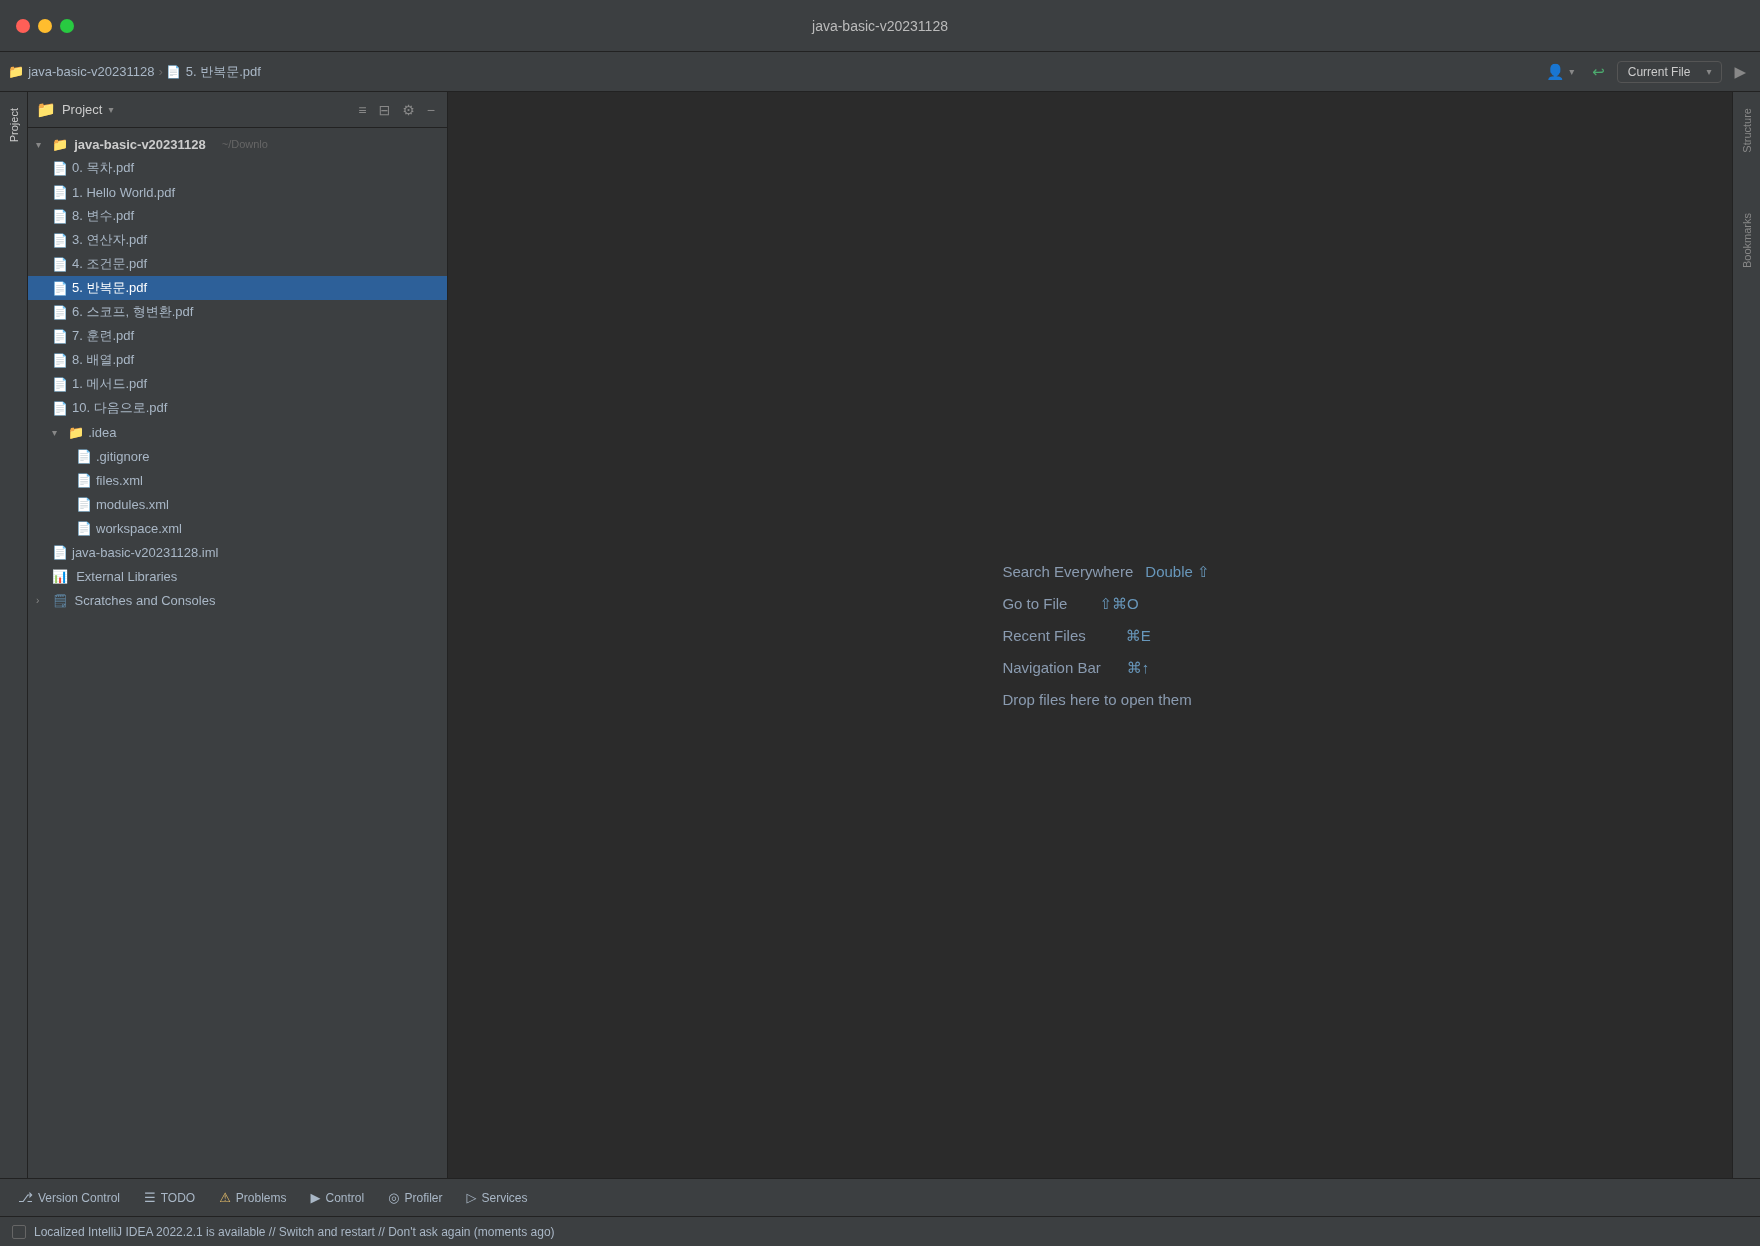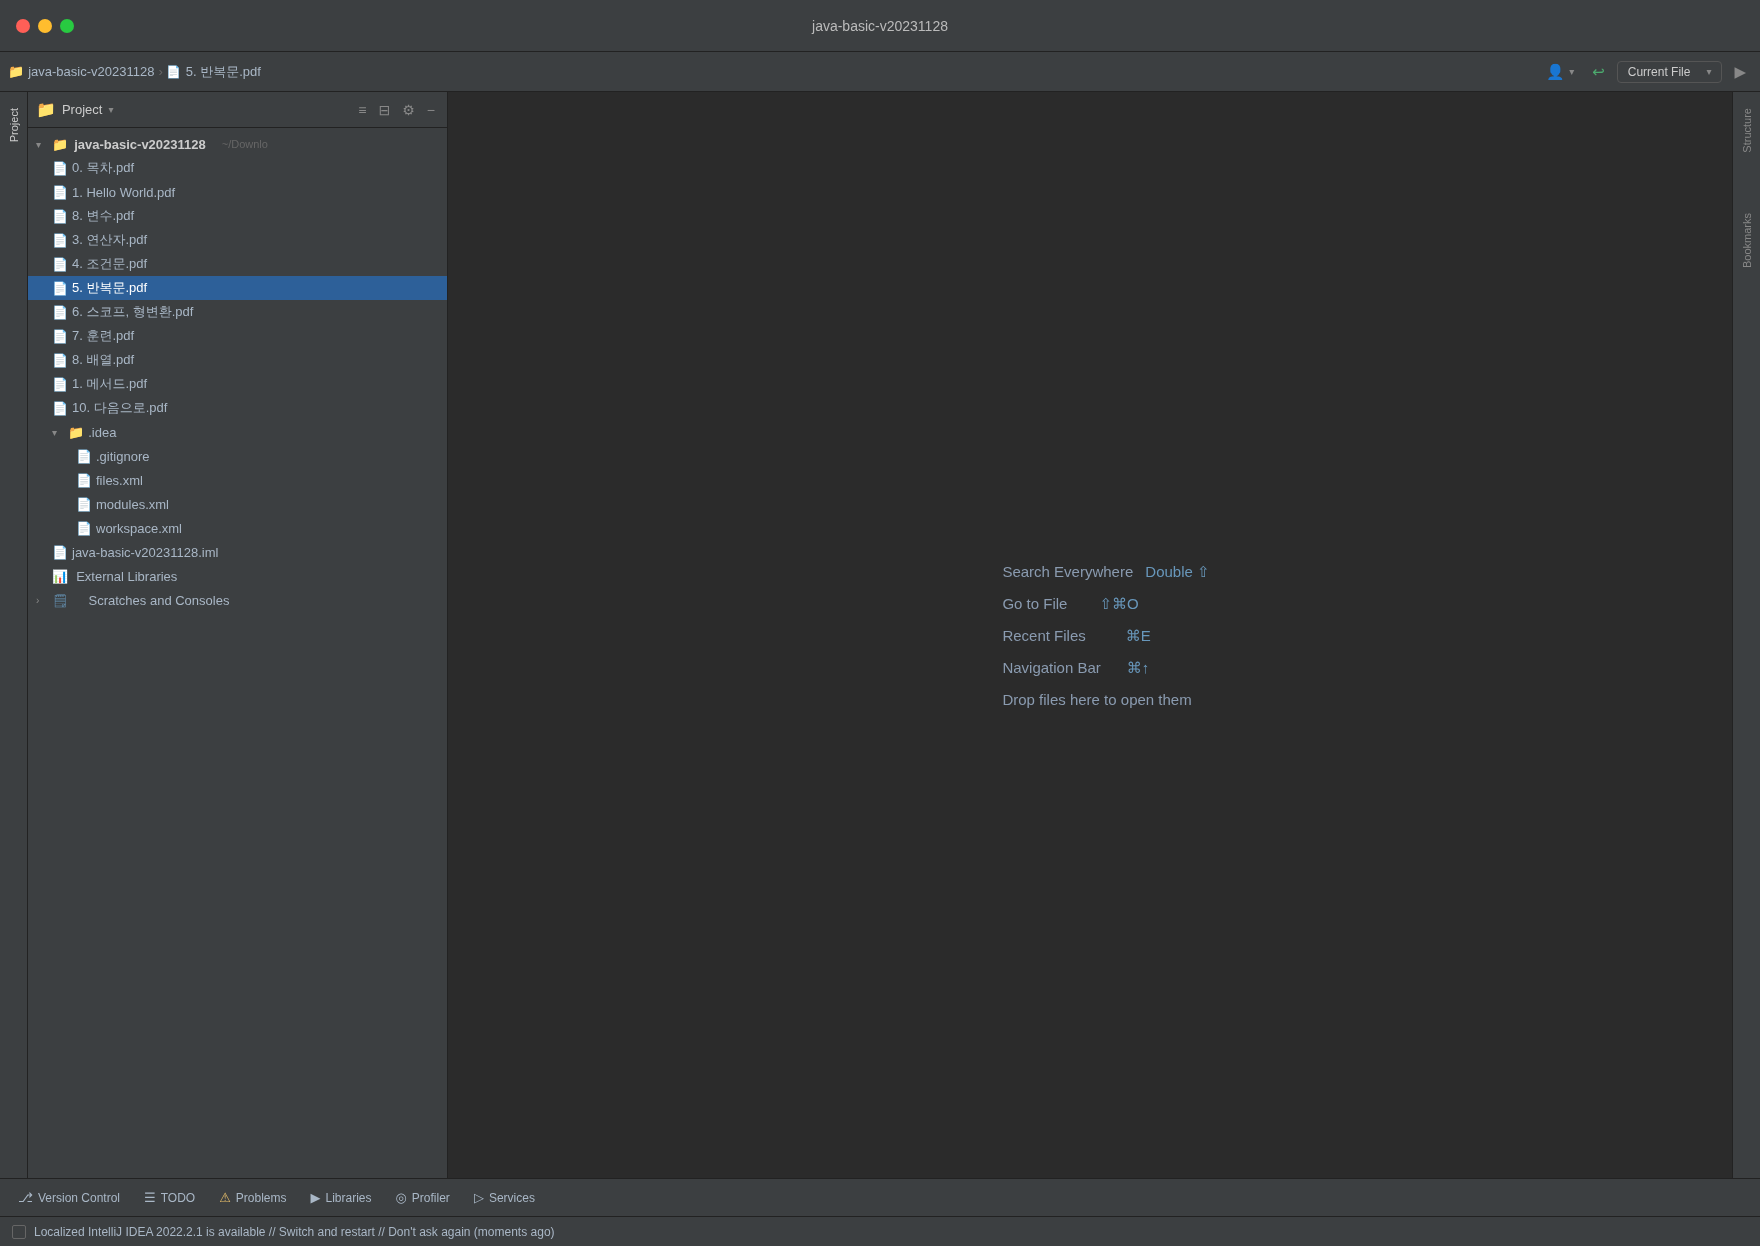--- a/index.html
+++ b/index.html
@@ -445,21 +445,21 @@
 
       <div class="tree-item">
         <span class="expand-arrow" style="visibility:hidden;"></span>
         <span style="color:#6897bb; font-size:13px;">📊</span>
         <span style="margin-left:4px;">External Libraries</span>
       </div>
 
       <div class="tree-item">
         <span class="expand-arrow">›</span>
         <span style="color:#6897bb;">🗒</span>
-        <span style="margin-left:16px;">Scratches and Consoles</span>
+        <span style="margin-left:2px;">Scratches and Consoles</span>
       </div>
     </div>
   </div>
 
   <div class="right-area">
     <div class="hint-area">
       <div class="hint-row">
         <span class="hint-label">Search Everywhere</span>
         <span class="hint-shortcut">Double ⇧</span>
       </div>
@@ -495,21 +495,21 @@
   <div class="bottom-tab">
     <span class="bottom-tab-icon">☰</span>
     <span>TODO</span>
   </div>
   <div class="bottom-tab">
     <span class="bottom-tab-icon" style="color:#e8bf6a;">⚠</span>
     <span>Problems</span>
   </div>
   <div class="bottom-tab">
     <span class="bottom-tab-icon">▶</span>
-    <span>Libraries</span>
+    <span>Control</span>
   </div>
   <div class="bottom-tab">
     <span class="bottom-tab-icon">◎</span>
     <span>Profiler</span>
   </div>
   <div class="bottom-tab">
     <span class="bottom-tab-icon">▷</span>
     <span>Services</span>
   </div>
 </div>

